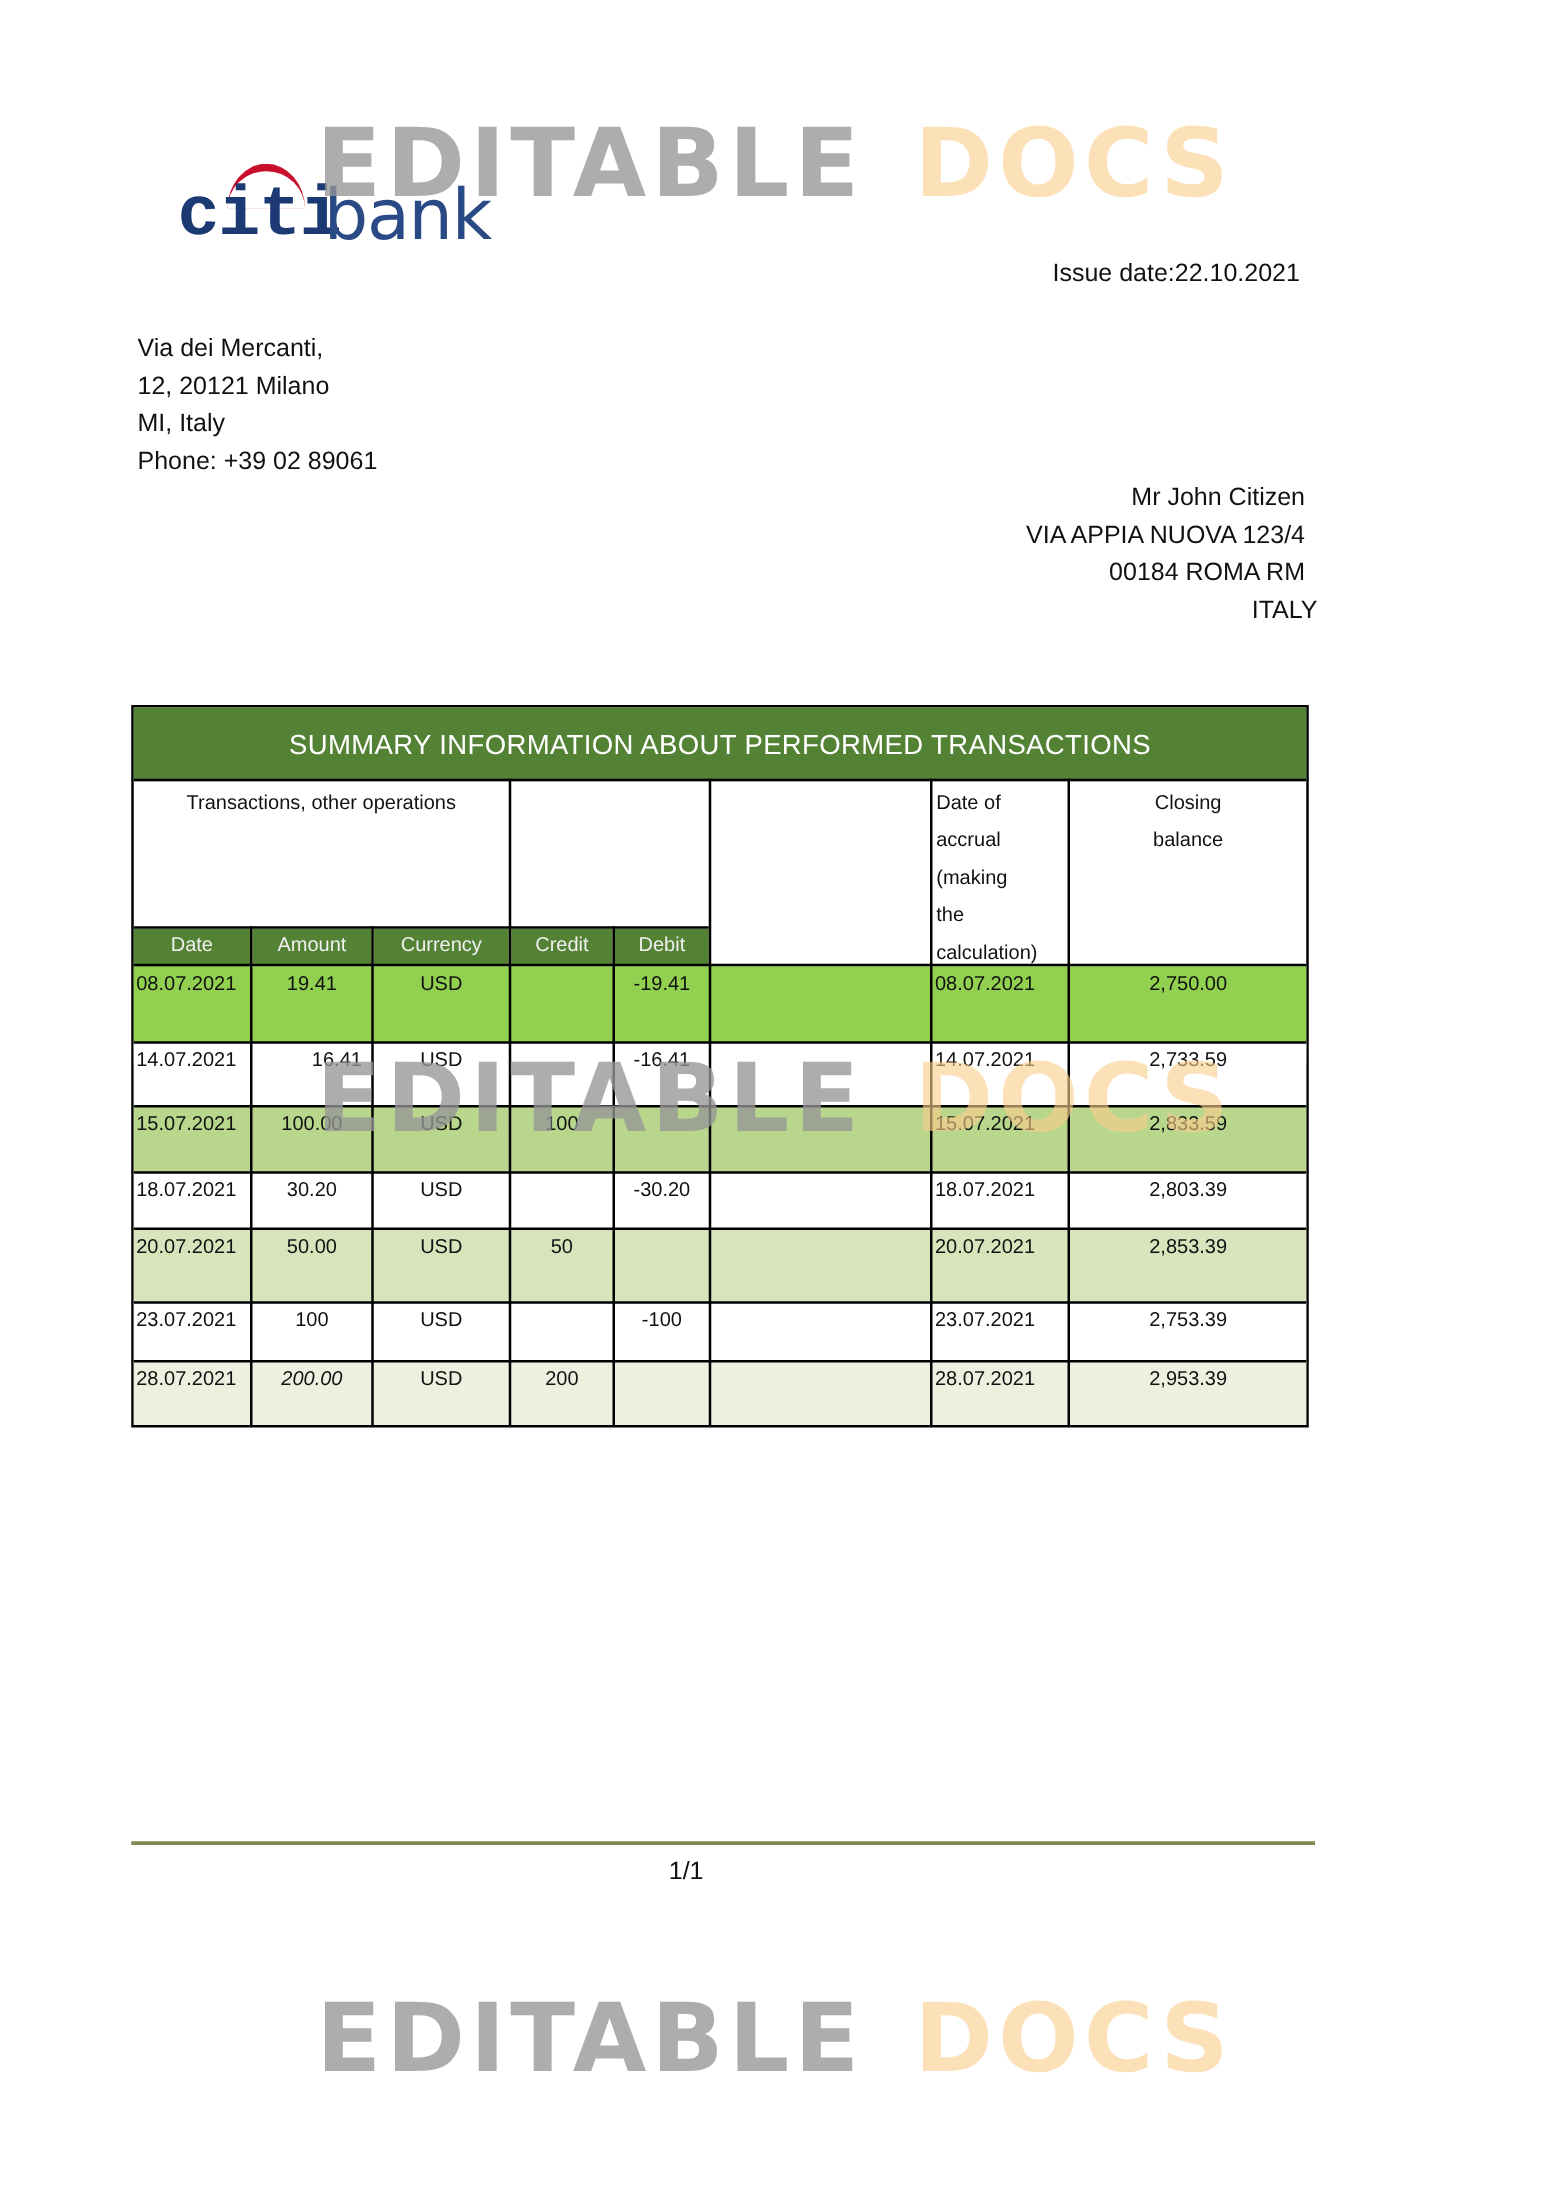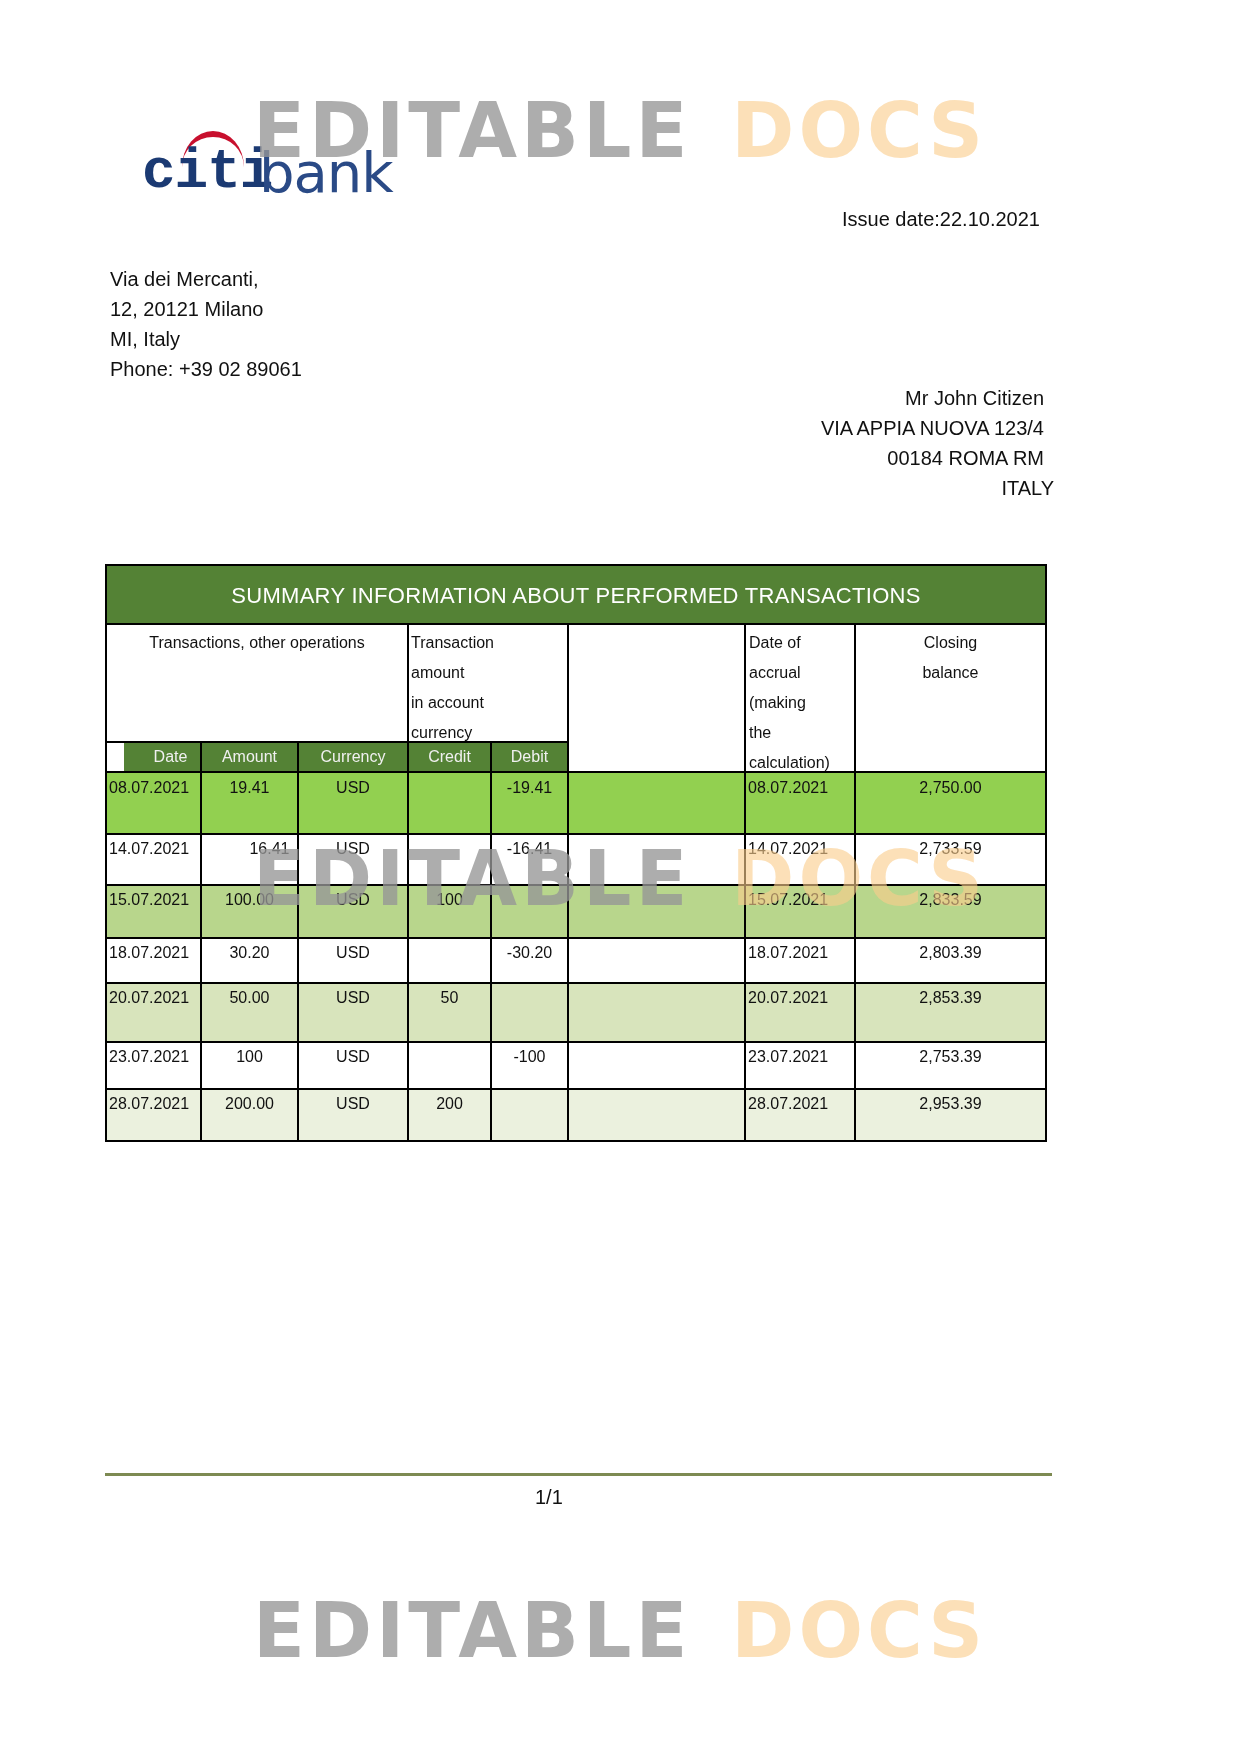--- a/index.html
+++ b/index.html
@@ -84,42 +84,36 @@
   <div>VIA APPIA NUOVA 123/4</div>
   <div>00184 ROMA RM</div>
   <div class="last">ITALY</div>
 </div>
 
 <div class="tbl" id="tbl">
   <div class="title">SUMMARY INFORMATION ABOUT PERFORMED TRANSACTIONS</div>
 
   <div class="cell hdr c" style="left:0;top:59px;width:300px;height:118px;padding-top:3px;">Transactions, other operations</div>
 
-  <div class="cell hdr" style="left:302px;top:59px;width:260px;height:118px;padding-left:2px;padding-top:3px;">
-    <div>Transaction</div>
-    <div>amount</div>
-    <div>in account</div>
-    <div>currency</div>
-  </div>
 
 
   <div class="cell hdr" style="left:639px;top:59px;width:108px;height:148px;padding-left:3px;padding-top:3px;">
     <div>Date of</div>
     <div>accrual</div>
     <div>(making</div>
     <div>the</div>
     <div>calculation)</div>
   </div>
 
   <div class="cell hdr c" style="left:749px;top:59px;width:189px;height:148px;padding-top:3px;">
     <div>Closing</div>
     <div>balance</div>
   </div>
 
-  <div class="cell sub" style="left:17px;top:177px;width:93px;height:44px;text-align:center;">Date</div>
+  <div class="cell sub" style="left:0;top:177px;width:93px;height:44px;text-align:center;">Date</div>
   <div class="cell sub" style="left:95px;top:177px;width:95px;height:30px;">Amount</div>
   <div class="cell sub" style="left:192px;top:177px;width:108px;height:30px;">Currency</div>
   <div class="cell sub" style="left:302px;top:177px;width:81px;height:30px;">Credit</div>
   <div class="cell sub" style="left:385px;top:177px;width:75px;height:30px;">Debit</div>
 
   <div id="rows">
       <div class="rowbg" style="top: 207px; height: 77px; background: rgb(146, 208, 80);">
         <div class="cell val" style="left: 0px; top: 0px; width: 91px; height: 61px; text-align: left; padding-left: 2px;">08.07.2021</div>
         <div class="cell val" style="left: 95px; top: 0px; width: 95px; height: 61px; text-align: center;">19.41</div>
         <div class="cell val" style="left: 192px; top: 0px; width: 108px; height: 61px; text-align: center;">USD</div>
@@ -174,21 +168,21 @@
         <div class="cell val" style="left: 95px; top: 0px; width: 95px; height: 47px; text-align: center;">100</div>
         <div class="cell val" style="left: 192px; top: 0px; width: 108px; height: 47px; text-align: center;">USD</div>
         <div class="cell val" style="left: 302px; top: 0px; width: 81px; height: 47px; text-align: center;"></div>
         <div class="cell val" style="left: 385px; top: 0px; width: 75px; height: 47px; text-align: center;">-100</div>
         <div class="cell val" style="left: 462px; top: 0px; width: 175px; height: 47px; text-align: center;"></div>
         <div class="cell val" style="left: 639px; top: 0px; width: 108px; height: 47px; text-align: left; padding-left: 2px;">23.07.2021</div>
         <div class="cell val" style="left: 749px; top: 0px; width: 189px; height: 47px; text-align: center;">2,753.39</div>
       </div>
       <div class="rowbg" style="top: 523px; height: 51px; background: rgb(235, 241, 222);">
         <div class="cell val" style="left: 0px; top: 0px; width: 91px; height: 51px; text-align: left; padding-left: 2px;">28.07.2021</div>
-        <div class="cell val" style="left: 95px; top: 0px; width: 95px; height: 51px; text-align: center;">200.00</div>
+        <div class="cell val" style="left: 95px; top: 0px; width: 95px; height: 51px; text-align: center; font-style: italic;">200.00</div>
         <div class="cell val" style="left: 192px; top: 0px; width: 108px; height: 51px; text-align: center;">USD</div>
         <div class="cell val" style="left: 302px; top: 0px; width: 81px; height: 51px; text-align: center;">200</div>
         <div class="cell val" style="left: 385px; top: 0px; width: 75px; height: 51px; text-align: center;"></div>
         <div class="cell val" style="left: 462px; top: 0px; width: 175px; height: 51px; text-align: center;"></div>
         <div class="cell val" style="left: 639px; top: 0px; width: 108px; height: 51px; text-align: left; padding-left: 2px;">28.07.2021</div>
         <div class="cell val" style="left: 749px; top: 0px; width: 189px; height: 51px; text-align: center;">2,953.39</div>
       </div>
     </div>
 <div class="hline" style="top: 57px; left: 0px; width: 938px;"></div>
     <div class="hline" style="top: 175px; left: 0px; width: 460px;"></div>

